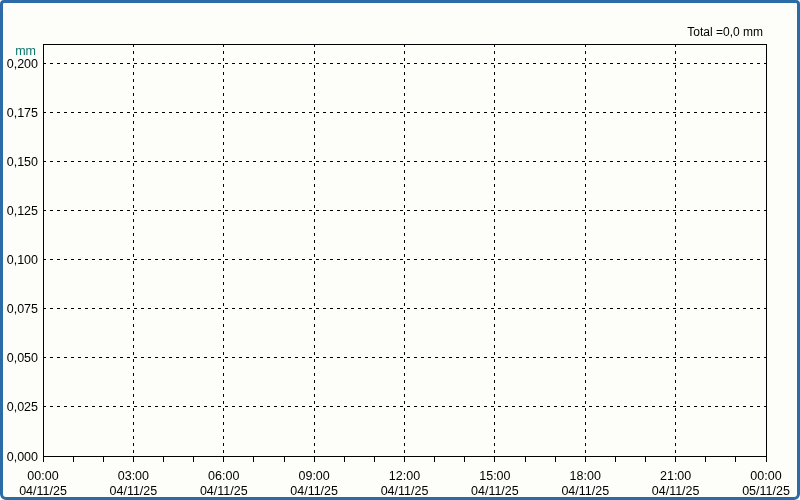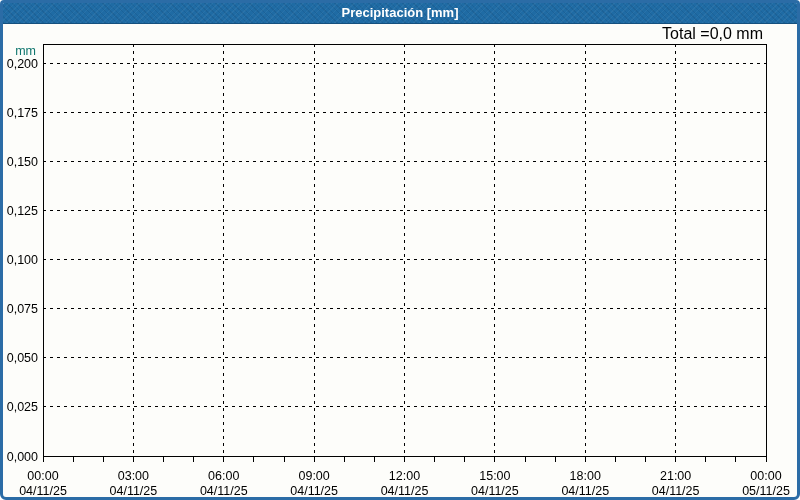--- a/index.html
+++ b/index.html
@@ -13,21 +13,21 @@
     background:#1f6ba4;
     background-image:
       repeating-linear-gradient(135deg, rgba(255,255,255,0.05) 0 1px, transparent 1px 4px),
       repeating-linear-gradient(45deg, rgba(0,20,45,0.10) 0 1px, transparent 1px 4px);
     color:#ffffff;font-size:13px;font-weight:bold;
     text-align:center;line-height:20px;
     border-bottom:1px solid #15507e;
   }
   .total-label{
     position:absolute;top:22px;left:0;width:760px;text-align:right;
-    font-size:16px;color:#000;
+    font-size:12px;color:#000;
   }
   .unit-label{
     position:absolute;top:41px;left:0;width:33px;text-align:right;
     font-size:12.5px;color:#0f766e;
   }
   svg.plot{position:absolute;top:0;left:0;}
   text{font-family:"Liberation Sans",sans-serif;}
 </style>
 </head>
 <body>
@@ -96,18 +96,15 @@
       <text x="401.5" y="492" text-anchor="middle" font-size="12.5" fill="#000000">04/11/25</text>
       <text x="491.875" y="477" text-anchor="middle" font-size="12.5" fill="#000000">15:00</text>
       <text x="491.875" y="492" text-anchor="middle" font-size="12.5" fill="#000000">04/11/25</text>
       <text x="582.25" y="477" text-anchor="middle" font-size="12.5" fill="#000000">18:00</text>
       <text x="582.25" y="492" text-anchor="middle" font-size="12.5" fill="#000000">04/11/25</text>
       <text x="672.625" y="477" text-anchor="middle" font-size="12.5" fill="#000000">21:00</text>
       <text x="672.625" y="492" text-anchor="middle" font-size="12.5" fill="#000000">04/11/25</text>
       <text x="763" y="477" text-anchor="middle" font-size="12.5" fill="#000000">00:00</text>
       <text x="763" y="492" text-anchor="middle" font-size="12.5" fill="#000000">05/11/25</text>
     </svg>
-  <div class="titlebar" style="background-color: rgb(31, 107, 164); color: rgb(255, 255, 255);">
-    <span>Precipitación [mm]</span>
-  </div>
   <div class="total-label">Total =0,0 mm</div>
   <div class="unit-label">mm</div>
 </div>
 
 </body></html>

